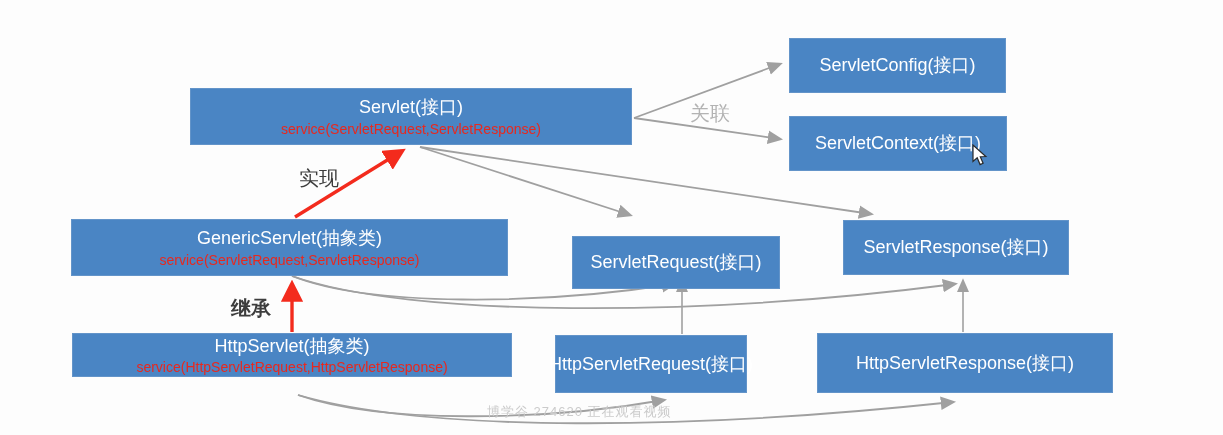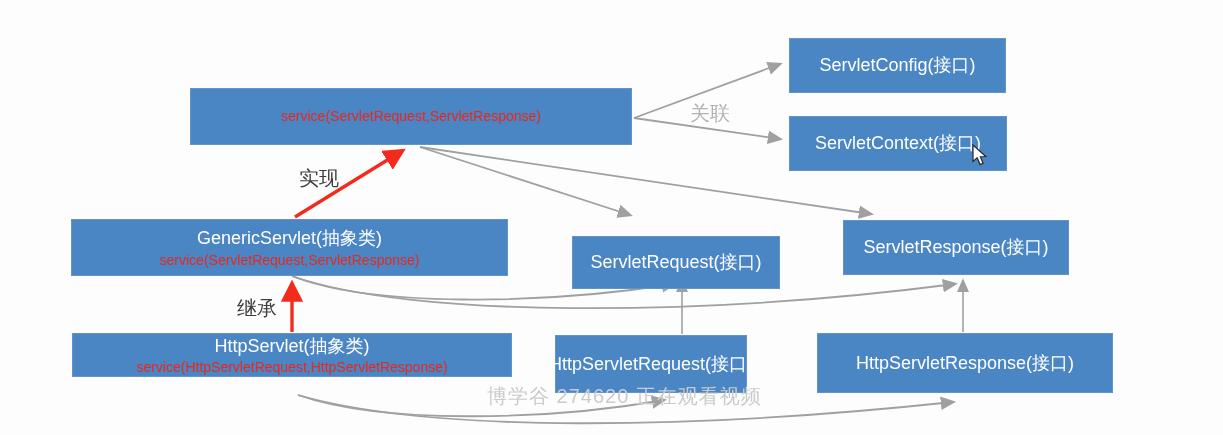--- a/index.html
+++ b/index.html
@@ -14,21 +14,21 @@
     text-align:center; box-sizing:border-box;
     box-shadow:0 0 0 1px rgba(120,160,205,.55) inset;
   }
   .box-title { color:#ffffff; font-size:18px; line-height:1.35; white-space:nowrap; }
   .box-method { color:#e8281e; font-size:14px; line-height:1.3; white-space:nowrap; }
   .arrow-layer { position:absolute; left:0; top:0; width:1223px; height:435px; }
   .rel-label { position:absolute; font-size:20px; white-space:nowrap; }
   .rel-label.gray { color:#b3b3b3; }
   .rel-label.dark { color:#3d3d3d; }
   .watermark {
-    position:absolute; left:487px; top:383px; font-size:20px; letter-spacing:1px;
+    position:absolute; left:487px; top:403px; font-size:13px; letter-spacing:1px;
     color:#cbcbcb; white-space:nowrap;
   }
   .cursor { position:absolute; left:972px; top:144px; }
 </style>
 </head>
 <body>
 
 <div class="stage">
 
   <svg class="arrow-layer" viewBox="0 0 1223 435">
@@ -55,20 +55,21 @@
 
     <path d="M298,395 C380,424 545,421 664,400" stroke="#a0a0a0" stroke-width="1.8" fill="none" marker-end="url(#mg)"></path>
     <path d="M298,395 C430,433 690,430 953,402" stroke="#a0a0a0" stroke-width="1.8" fill="none" marker-end="url(#mg)"></path>
 
     <path d="M295,217 L402,151" stroke="#f32b1d" stroke-width="3.4" fill="none" marker-end="url(#mr)"></path>
 
     <path d="M292,332 L292,284" stroke="#f32b1d" stroke-width="3.4" fill="none" marker-end="url(#mr)"></path>
   </svg>
 
   <div class="box" style="left:190px; top:88px; width:442px; height:57px;">
+    <div class="box-title">Servlet(接口)</div>
     <div class="box-method">service(ServletRequest,ServletResponse)</div>
   </div>
 
   <div class="box" style="left:789px; top:38px; width:217px; height:55px;">
     <div class="box-title">ServletConfig(接口)</div>
   </div>
 
   <div class="box" style="left:789px; top:116px; width:218px; height:55px;">
     <div class="box-title">ServletContext(接口)</div>
   </div>
@@ -94,21 +95,21 @@
   <div class="box" style="left:555px; top:335px; width:192px; height:58px;">
     <div class="box-title">HttpServletRequest(接口)</div>
   </div>
 
   <div class="box" style="left:817px; top:333px; width:296px; height:60px;">
     <div class="box-title">HttpServletResponse(接口)</div>
   </div>
 
   <div class="rel-label gray" style="left:690px; top:100px;">关联</div>
   <div class="rel-label dark" style="left:299px; top:165px;">实现</div>
-  <div class="rel-label dark" style="left:237px; top:295px;">继承</div>
+  <div class="rel-label dark" style="left:231px; top:295px;font-weight:bold;">继承</div>
 
   <div class="watermark">博学谷 274620 正在观看视频</div>
 
   <svg class="cursor" width="17" height="24" viewBox="0 0 17 24">
     <path d="M1,1 L1,17.5 L5.2,13.8 L8.1,20.6 L11.1,19.3 L8.3,12.7 L13.8,12.5 Z" fill="#ffffff" stroke="#2a2a2a" stroke-width="1.2"></path>
   </svg>
 
 </div>
 
 </body></html>

